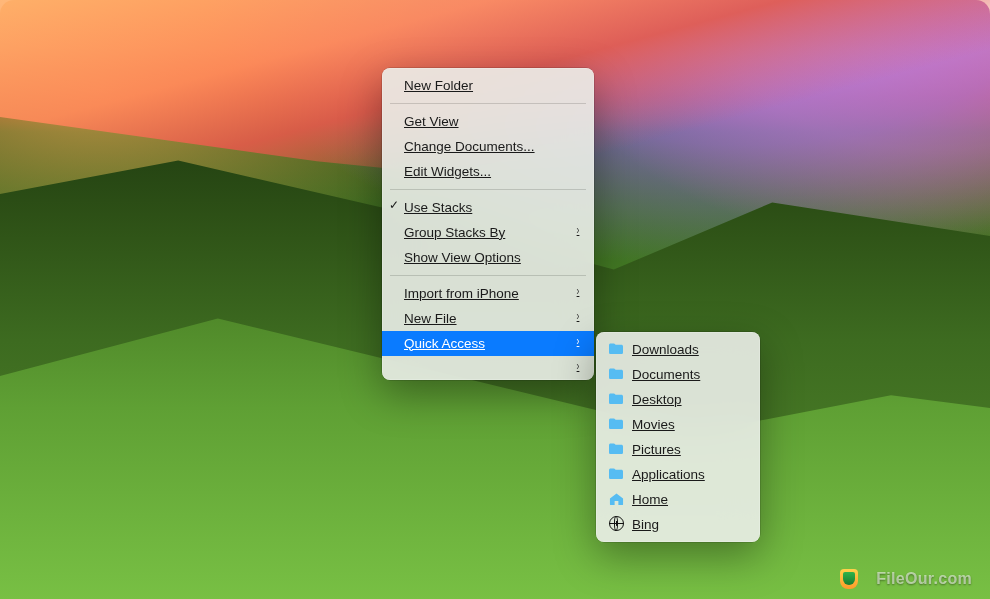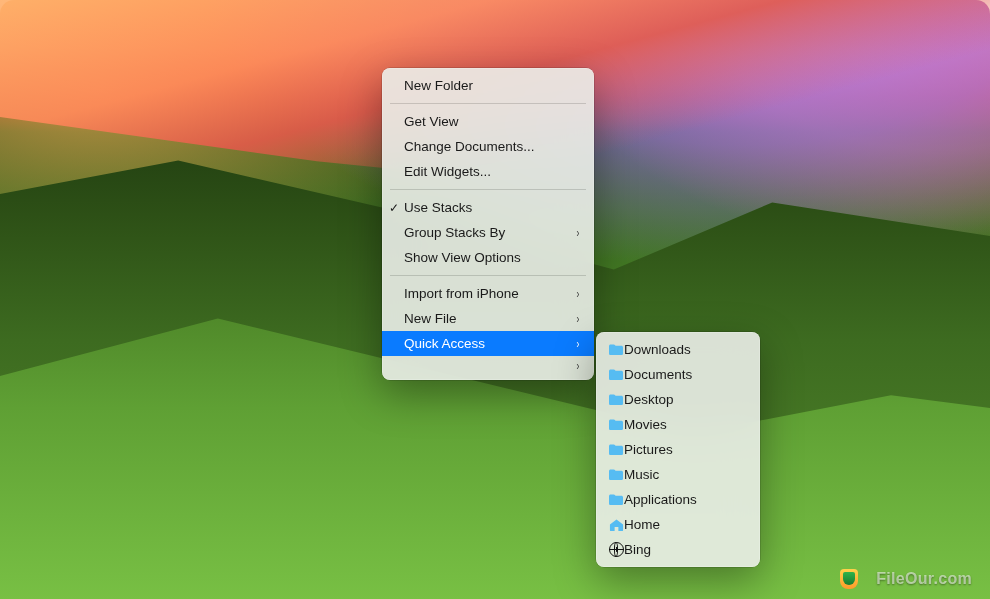--- a/index.html
+++ b/index.html
@@ -41,43 +41,44 @@
     box-shadow: 0 14px 40px rgba(0,0,0,.35), 0 0 0 .5px rgba(0,0,0,.25), inset 0 0 0 .5px rgba(255,255,255,.4);
     padding: 5px 0;
     font-size: 13.5px;
     color: #1a1a1a;
   }
   .menu.main { left: 382px; top: 68px; width: 212px; }
   .menu.sub  { left: 596px; top: 332px; width: 164px; }
 
   .menu-item {
     display: flex;
-    align-items: center;
+    align-items: flex-start;
     padding: 3.5px 14px 3.5px 22px;
     line-height: 18px;
     position: relative;
     cursor: default;
+    text-decoration: underline;
   }
   .menu-item .label { flex: 1 1 auto; white-space: nowrap; }
   .menu-item.selected { background: #0a7bff; color: #fff; }
   .menu-item .chev {
     margin-left: auto; font-size: 12px; line-height: 1; transform: scaleX(.7);
     color: #3a3a3a;
   }
   .menu-item.selected .chev { color:#fff; }
   .menu-item .check {
     position:absolute; left:7px; font-size:12px; line-height:1;
   }
   .separator {
     height: 1px;
     background: rgba(0,0,0,.15);
     margin: 5px 8px;
   }
 
-  .sub .menu-item { padding: 3.5px 14px 3.5px 12px; }
+  .sub .menu-item { padding: 3.5px 14px 3.5px 12px; gap:8px; }
   .icon {
     width:16px; height:16px; flex: 0 0 16px;
     display:flex; align-items:center; justify-content:center;
   }
   .folder-svg { width:16px; height:13px; }
   .globe { width:15px; height:15px; border-radius:50%; border:1.4px solid #111; position:relative; box-sizing:border-box;}
   .globe::before, .globe::after { content:""; position:absolute; border:1px solid #111; }
   .globe::before { left:32%; right:32%; top:-1px; bottom:-1px; border-radius:50%; }
   .globe::after { left:-1px; right:-1px; top:32%; bottom:32%; border-top:none; border-bottom:none; border-left:none; border-right:none; background:linear-gradient(#111,#111) center/100% 1px no-repeat, linear-gradient(#111,#111) center/1px 100% no-repeat; transform:none;}
   .house-svg { width:15px; height:14px; }
@@ -195,28 +196,20 @@
           </svg>
       </span>
       <span class="label">Pictures</span>
     </div>
     <div class="menu-item">
       <span class="icon">
         <svg class="folder-svg" viewBox="0 0 16 13">
             <path d="M1 3.2c0-.9.7-1.6 1.6-1.6h3.2c.5 0 1 .2 1.3.6l.5.6h5.8c.9 0 1.6.7 1.6 1.6v6c0 .9-.7 1.6-1.6 1.6H2.6C1.7 12 1 11.3 1 10.4V3.2z" fill="#56bcf2"></path>
           </svg>
       </span>
-      <span class="label">Music</span>
-    </div>
-    <div class="menu-item">
-      <span class="icon">
-        <svg class="folder-svg" viewBox="0 0 16 13">
-            <path d="M1 3.2c0-.9.7-1.6 1.6-1.6h3.2c.5 0 1 .2 1.3.6l.5.6h5.8c.9 0 1.6.7 1.6 1.6v6c0 .9-.7 1.6-1.6 1.6H2.6C1.7 12 1 11.3 1 10.4V3.2z" fill="#56bcf2"></path>
-          </svg>
-      </span>
       <span class="label">Applications</span>
     </div>
     <div class="menu-item">
       <span class="icon">
         <svg class="house-svg" viewBox="0 0 16 14">
             <path d="M8 1l7 5.5v6a1 1 0 0 1-1 1h-4V9H6v4.5H2a1 1 0 0 1-1-1v-6L8 1z" fill="#56bcf2"></path>
           </svg>
       </span>
       <span class="label">Home</span>
     </div>

